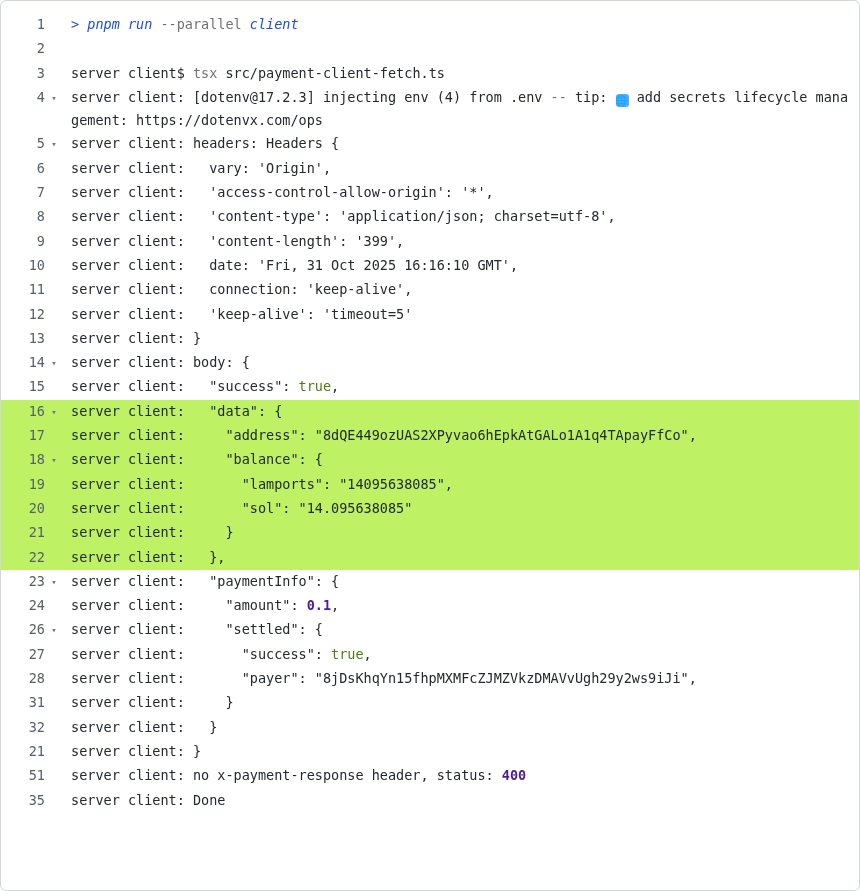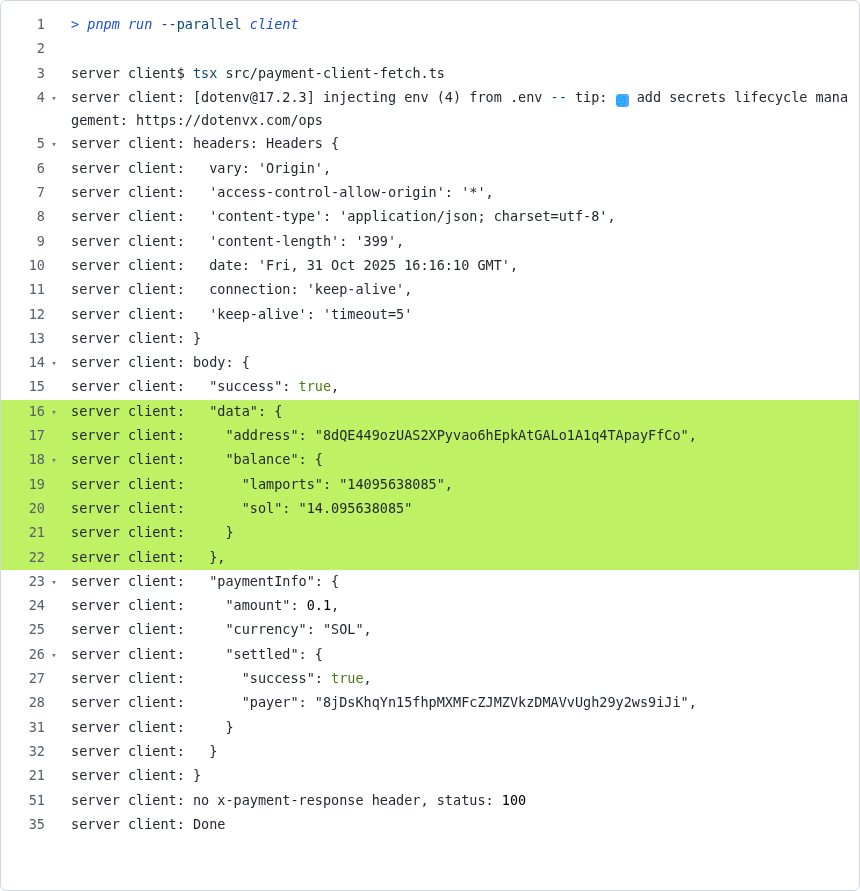--- a/index.html
+++ b/index.html
@@ -52,22 +52,22 @@
     padding-top: 1px;
   }
   .fold.empty { visibility: hidden; }
   .content {
     flex: 1 1 auto;
     white-space: pre-wrap;
     word-break: break-all;
     padding-right: 8px;
     padding-left: 8px;
   }
-  .t-kw  { color: #0c4a6e; }
-  .t-num { color: #000000; }
+  .t-kw  { color: #737373; }
+  .t-num { color: #4c1d95; font-weight: bold; }
   .t-bool{ color: #4d7c0f; }
   .t-prompt { color: #1d4ed8; font-style: italic; }
   .badge-globe {
     display: inline-block;
     width: 13px;
     height: 13px;
     border-radius: 3px;
     background: #58a6ff;
     color: #ffffff;
     text-align: center;
@@ -194,25 +194,20 @@
       <span class="gutter">23</span>
       <span class="fold">▾</span>
       <span class="content"><span>server client:   "paymentInfo": {</span></span>
     </div>
     <div class="line">
       <span class="gutter">24</span>
       <span class="fold empty">▾</span>
       <span class="content"><span>server client:     "amount": </span><span class="t-num">0.1</span><span>,</span></span>
     </div>
     <div class="line">
-      <span class="gutter">25</span>
-      <span class="fold empty">▾</span>
-      <span class="content"><span>server client:     "currency": "SOL",</span></span>
-    </div>
-    <div class="line">
       <span class="gutter">26</span>
       <span class="fold">▾</span>
       <span class="content"><span>server client:     "settled": {</span></span>
     </div>
     <div class="line">
       <span class="gutter">27</span>
       <span class="fold empty">▾</span>
       <span class="content"><span>server client:       "success": </span><span class="t-bool">true</span><span>,</span></span>
     </div>
     <div class="line">
@@ -231,20 +226,20 @@
       <span class="content"><span>server client:   }</span></span>
     </div>
     <div class="line">
       <span class="gutter">21</span>
       <span class="fold empty">▾</span>
       <span class="content"><span>server client: }</span></span>
     </div>
     <div class="line">
       <span class="gutter">51</span>
       <span class="fold empty">▾</span>
-      <span class="content"><span>server client: no x-payment-response header, status: </span><span class="t-num">100</span></span>
+      <span class="content"><span>server client: no x-payment-response header, status: </span><span class="t-num">400</span></span>
     </div>
     <div class="line">
       <span class="gutter">35</span>
       <span class="fold empty">▾</span>
       <span class="content"><span>server client: Done</span></span>
     </div>
   </div>
 
 </body></html>

